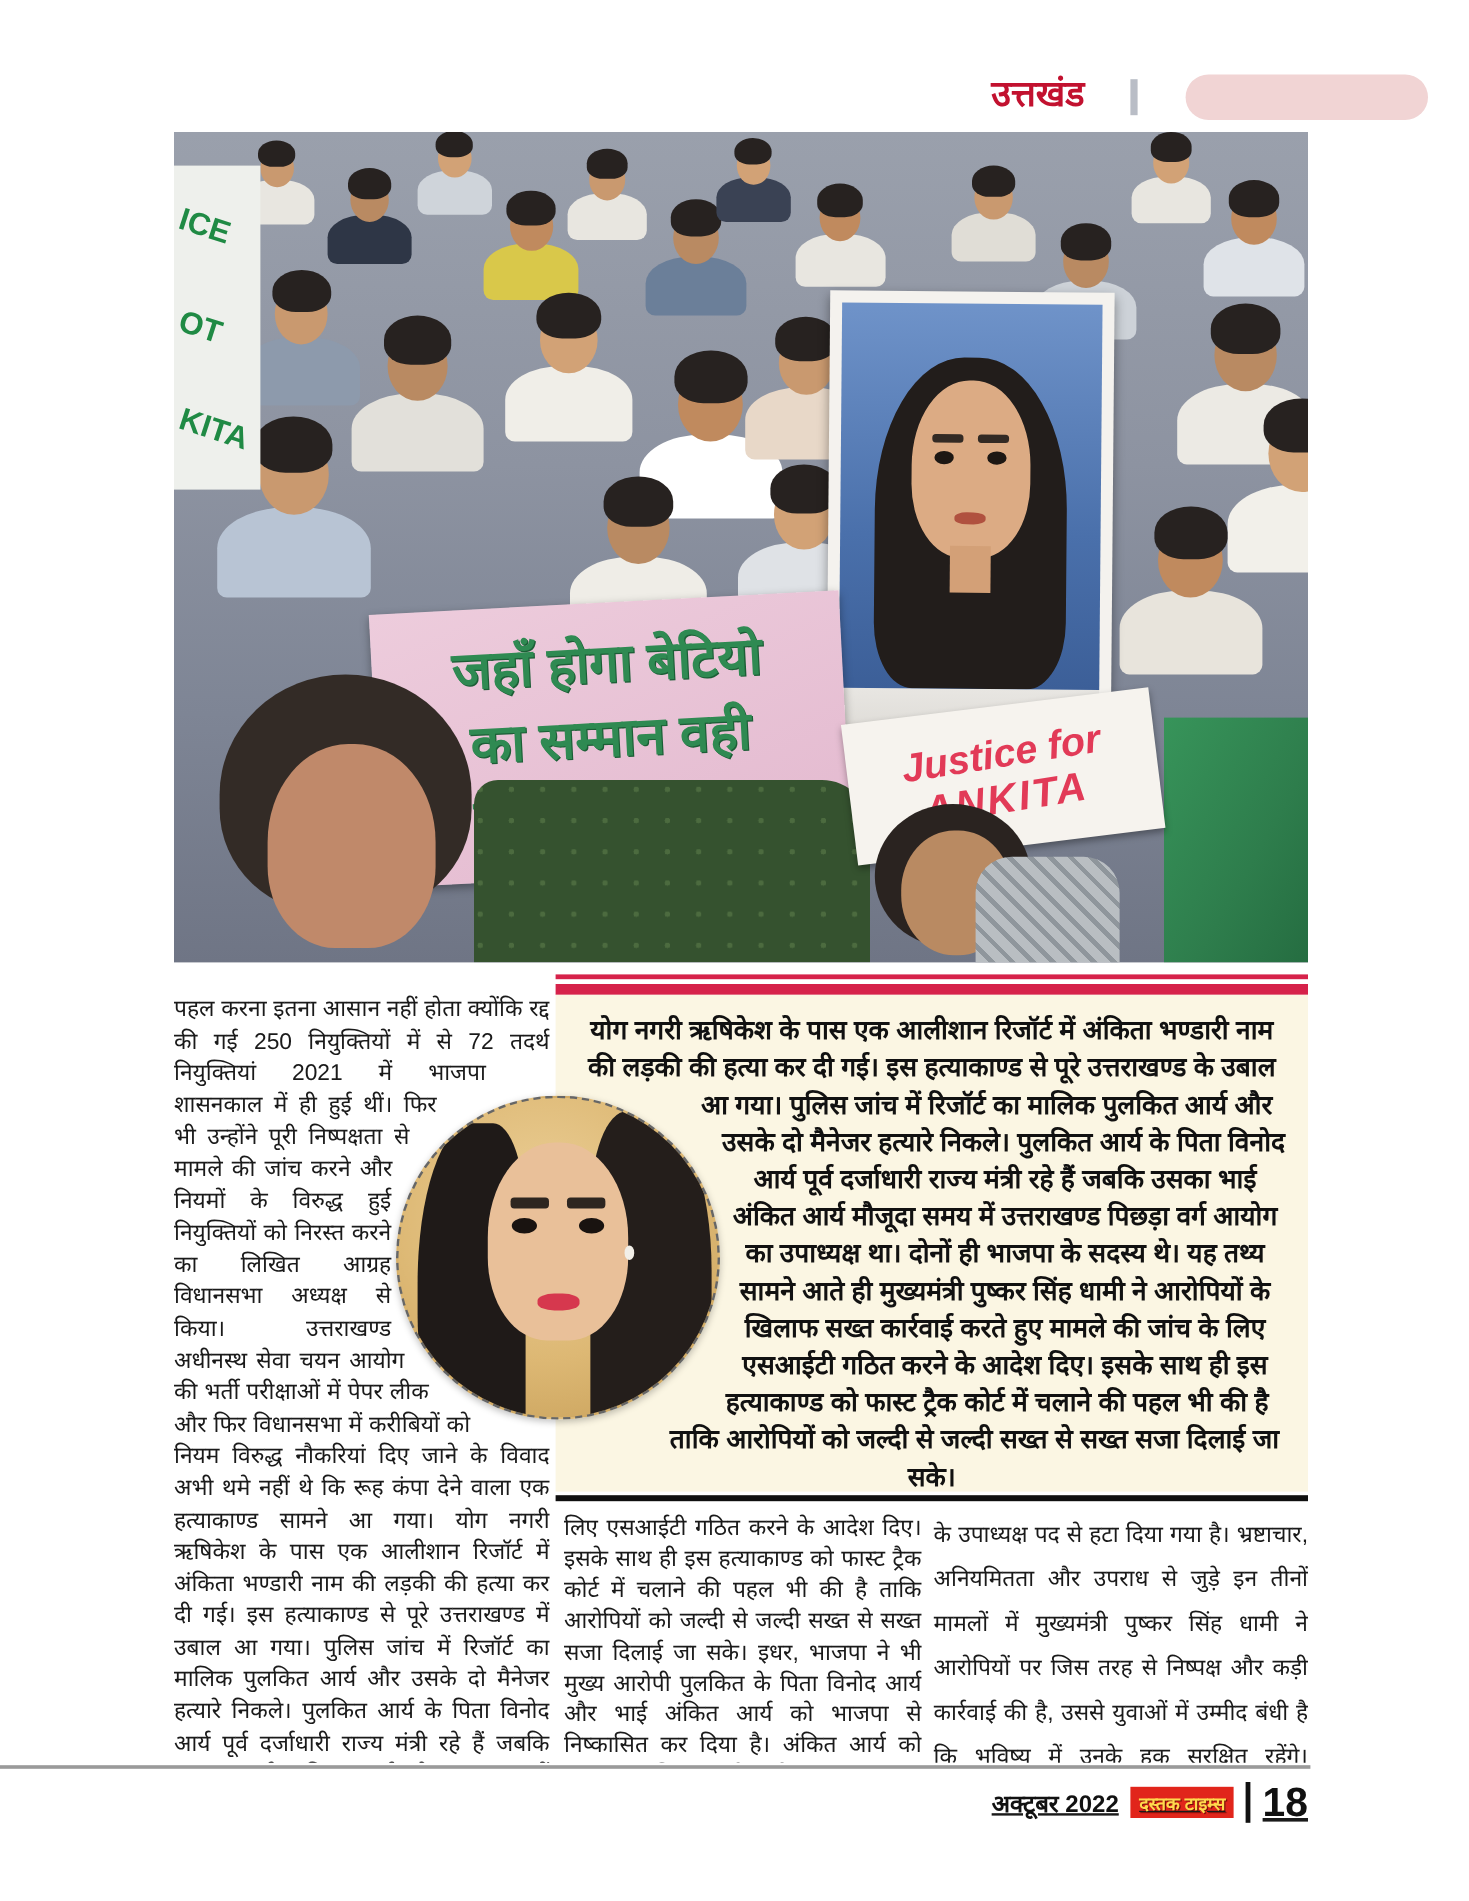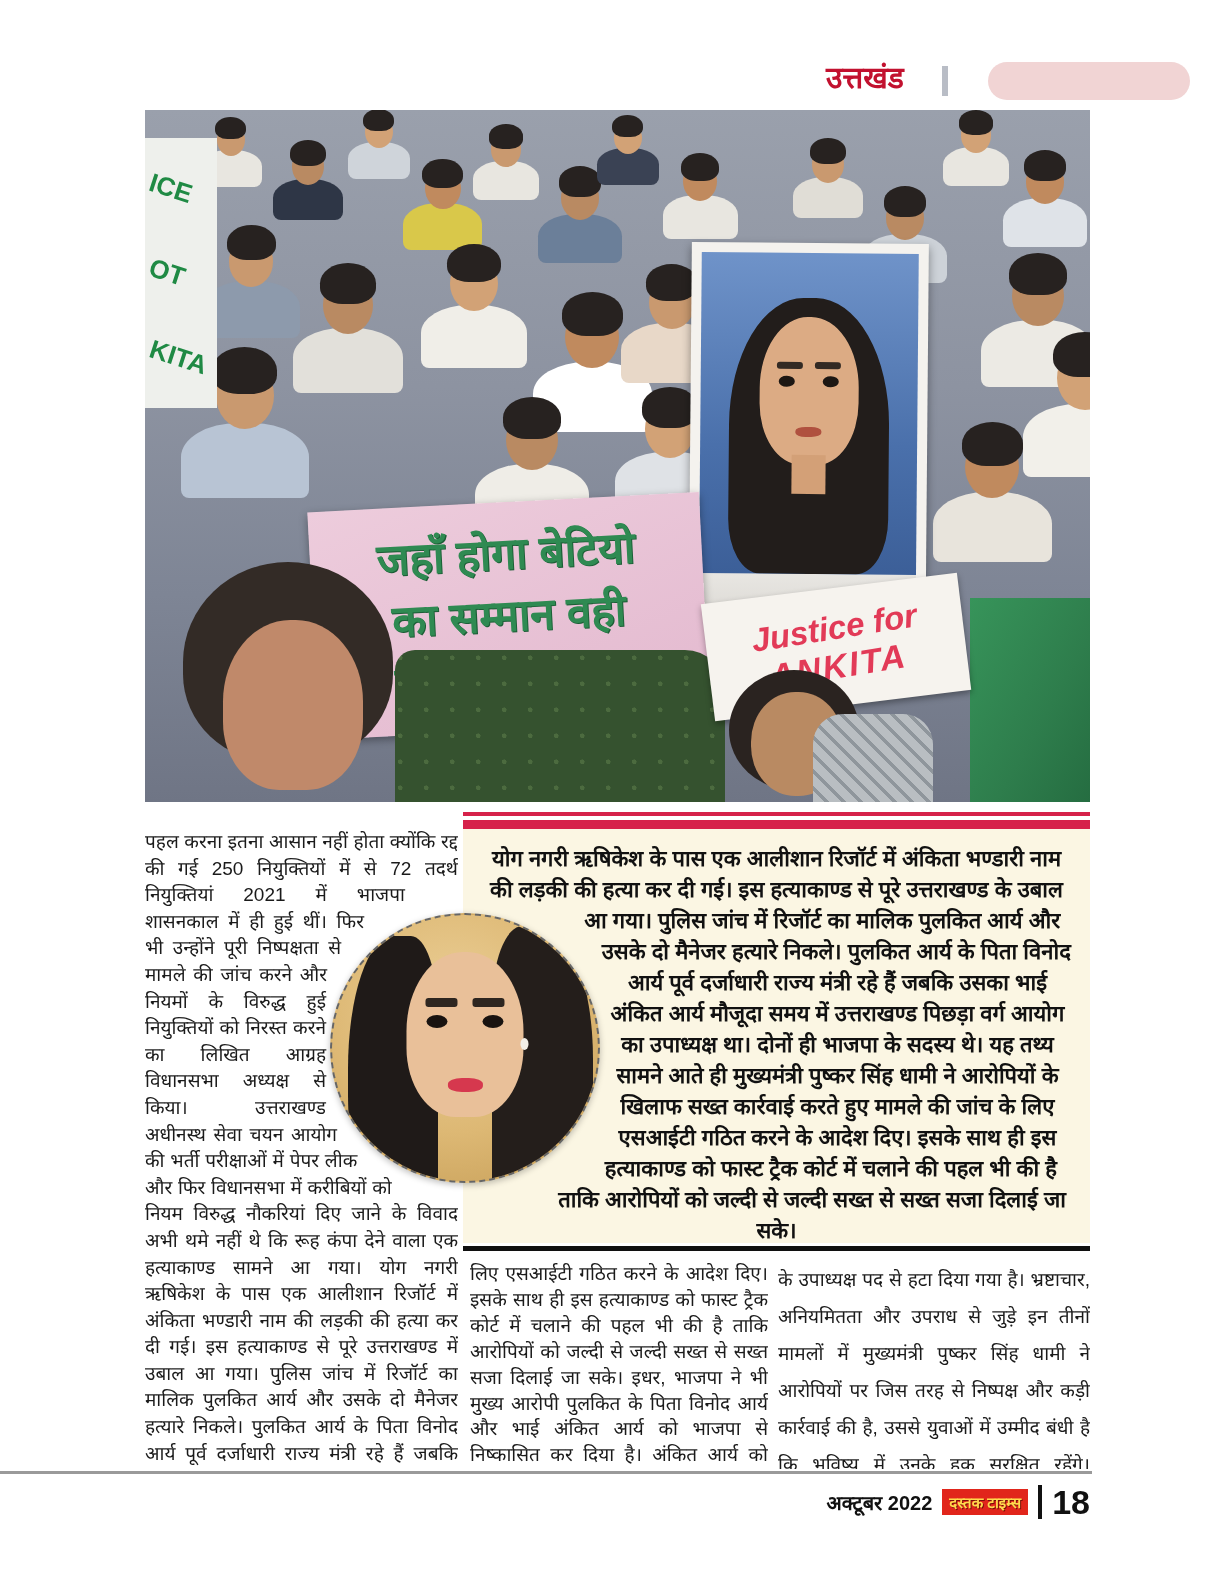--- a/index.html
+++ b/index.html
@@ -104,21 +104,21 @@
 
   .col-mid{position:absolute;left:470px;top:1261px;width:298px;height:208px;
     font-size:19px;line-height:25.9px;text-align:justify;overflow:hidden;}
   .col-right{position:absolute;left:778px;top:1261px;width:312px;height:208px;
     font-size:19px;line-height:37px;text-align:justify;overflow:hidden;}
   .endmark{color:#cc1f1f;font-size:20px;}
 
   
   .foot-line{position:absolute;left:0;top:1471px;width:1092px;height:3px;background:#9a9a9a;}
   .footer{position:absolute;left:700px;top:1480px;width:390px;height:44px;
-    display:flex;align-items:center;justify-content:flex-end;gap:10px;}
+    display:flex;align-items:center;justify-content:flex-end;gap:10px;text-decoration:underline;}
   .f-date{font-size:20px;font-weight:bold;color:#111;}
   .f-logo{background:#e1251b;color:#ffd94d;font-weight:bold;font-size:15px;padding:3px 7px;
     text-shadow:1px 1px 0 #7a0e08;}
   .f-bar{width:4px;height:34px;background:#111;}
   .f-num{font-size:34px;font-weight:bold;color:#111;}
 </style>
 </head>
 <body>
 
 <div class="page">

